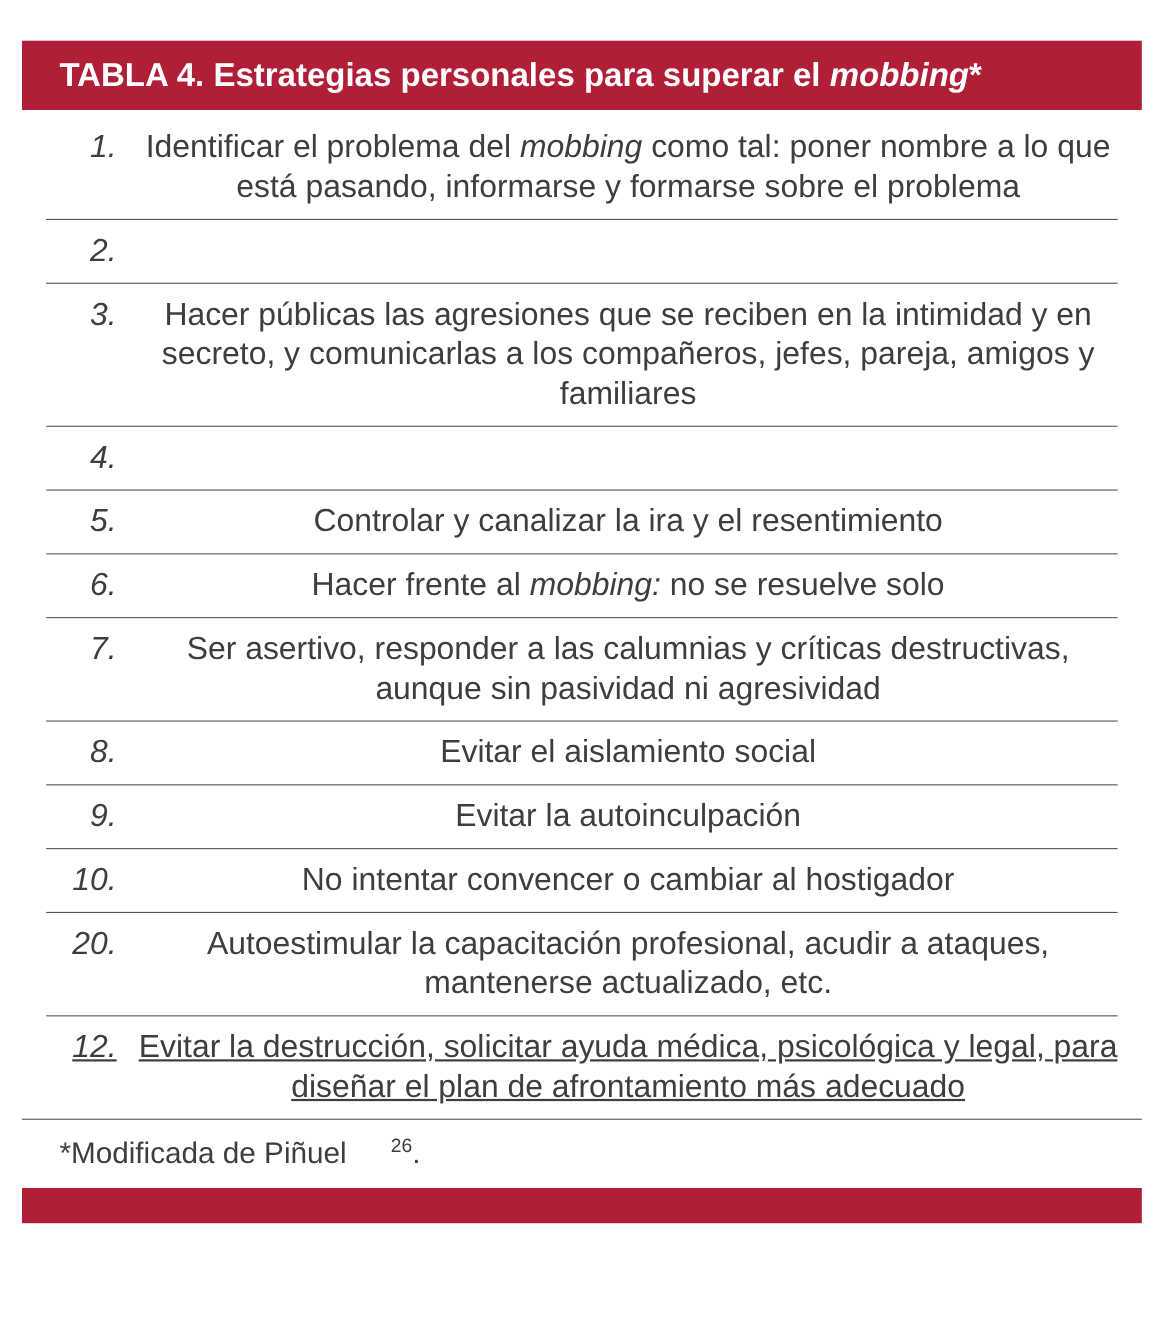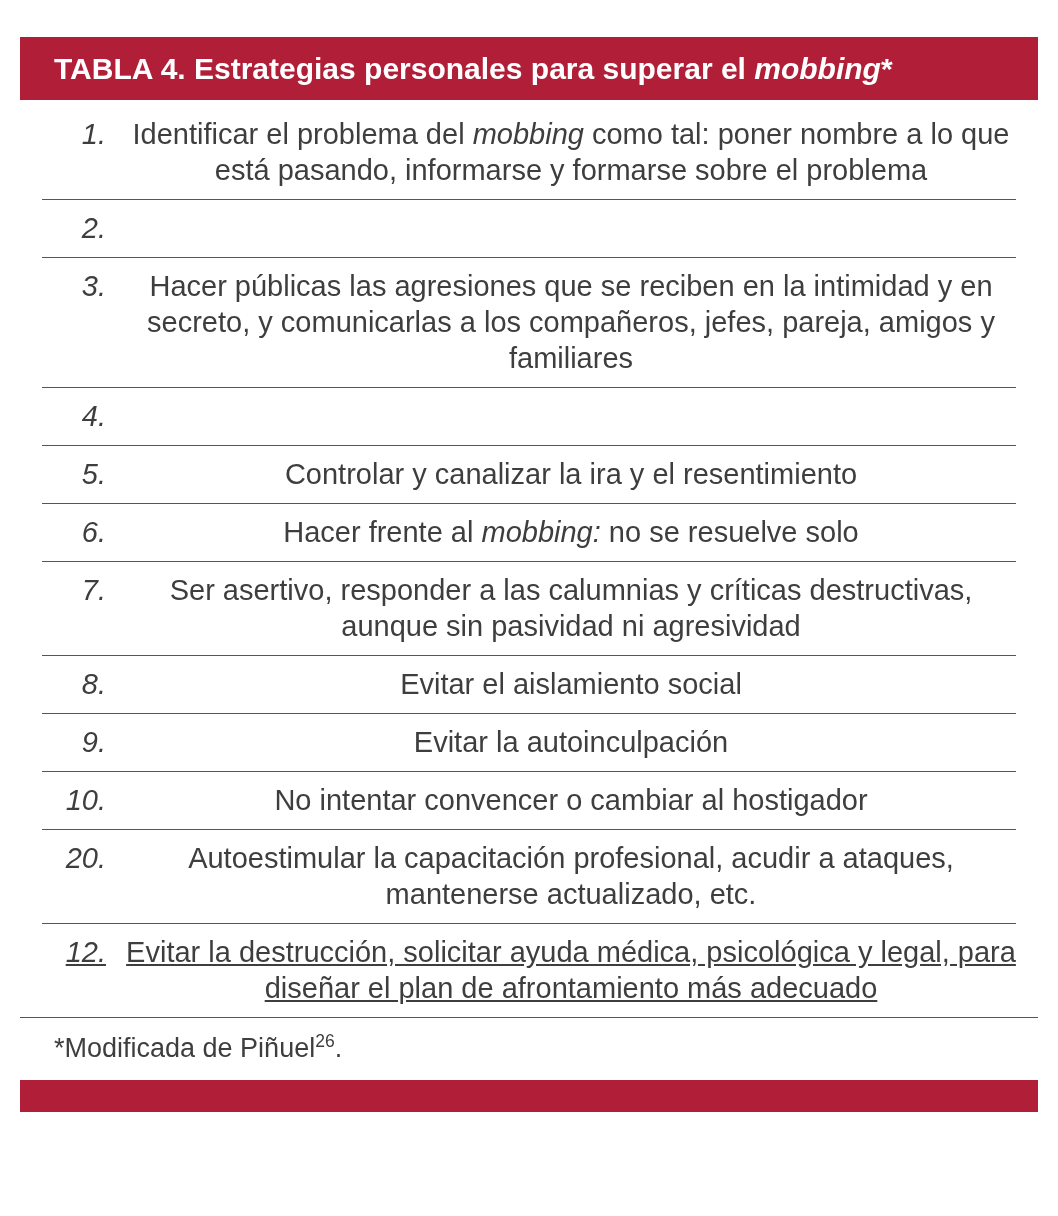--- a/index.html
+++ b/index.html
@@ -51,20 +51,21 @@
   .footnote-wrap{
     border-top:1px solid var(--rule);
     padding:14px 34px 16px 34px;
     font-size:27px;
     line-height:32px;
   }
   .footnote-wrap sup{
     font-size:65%;
     vertical-align:super;
     line-height:0;
+    padding-left:40px;
   }
   .bottom-bar{
     height:32px;
     background:var(--accent-red);
   }
 </style>
 </head>
 <body>
 
 <div class="frame">

